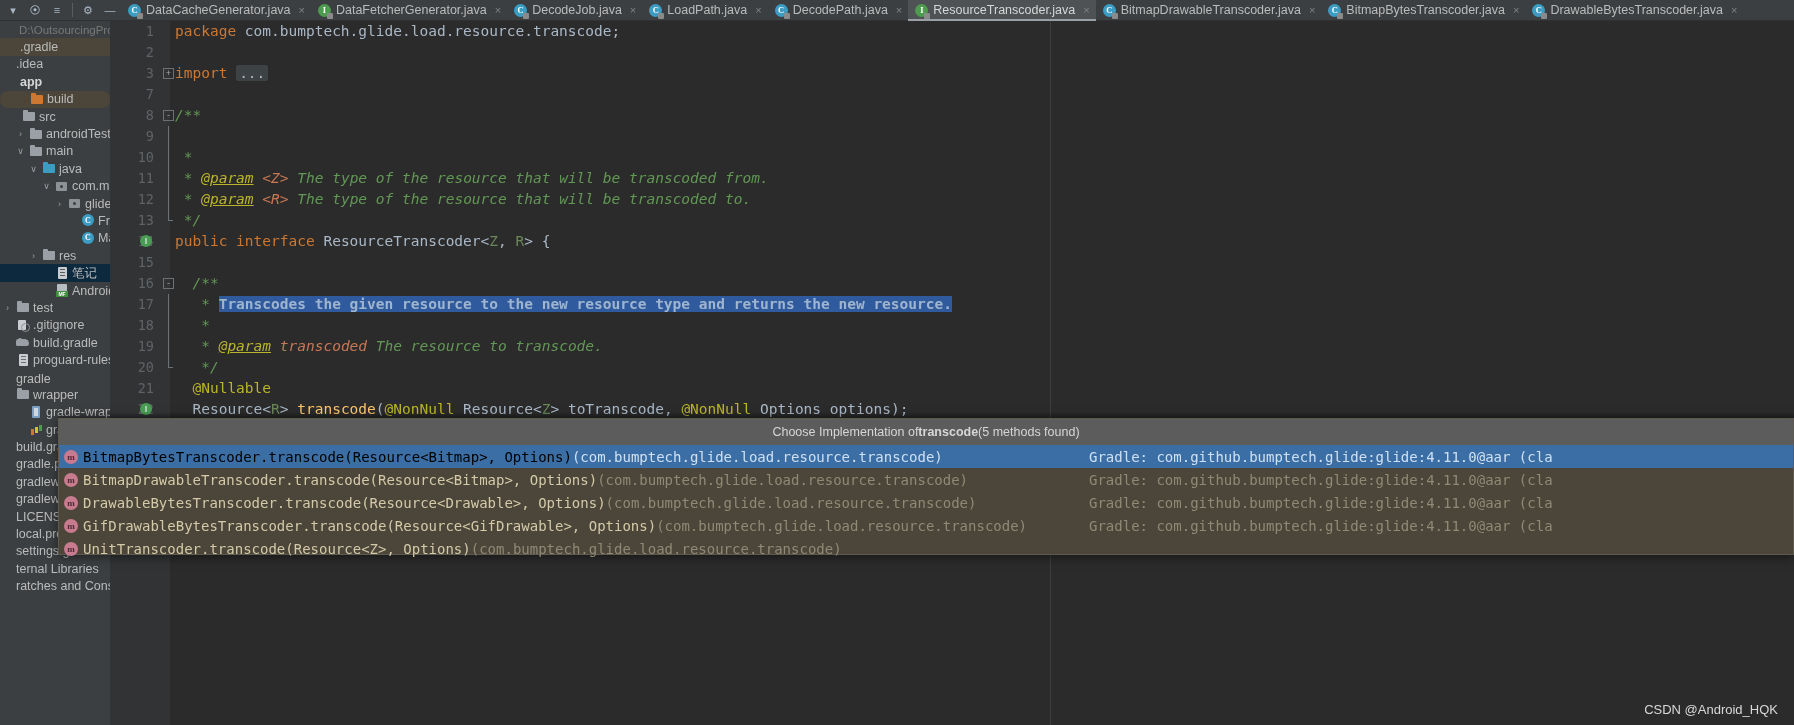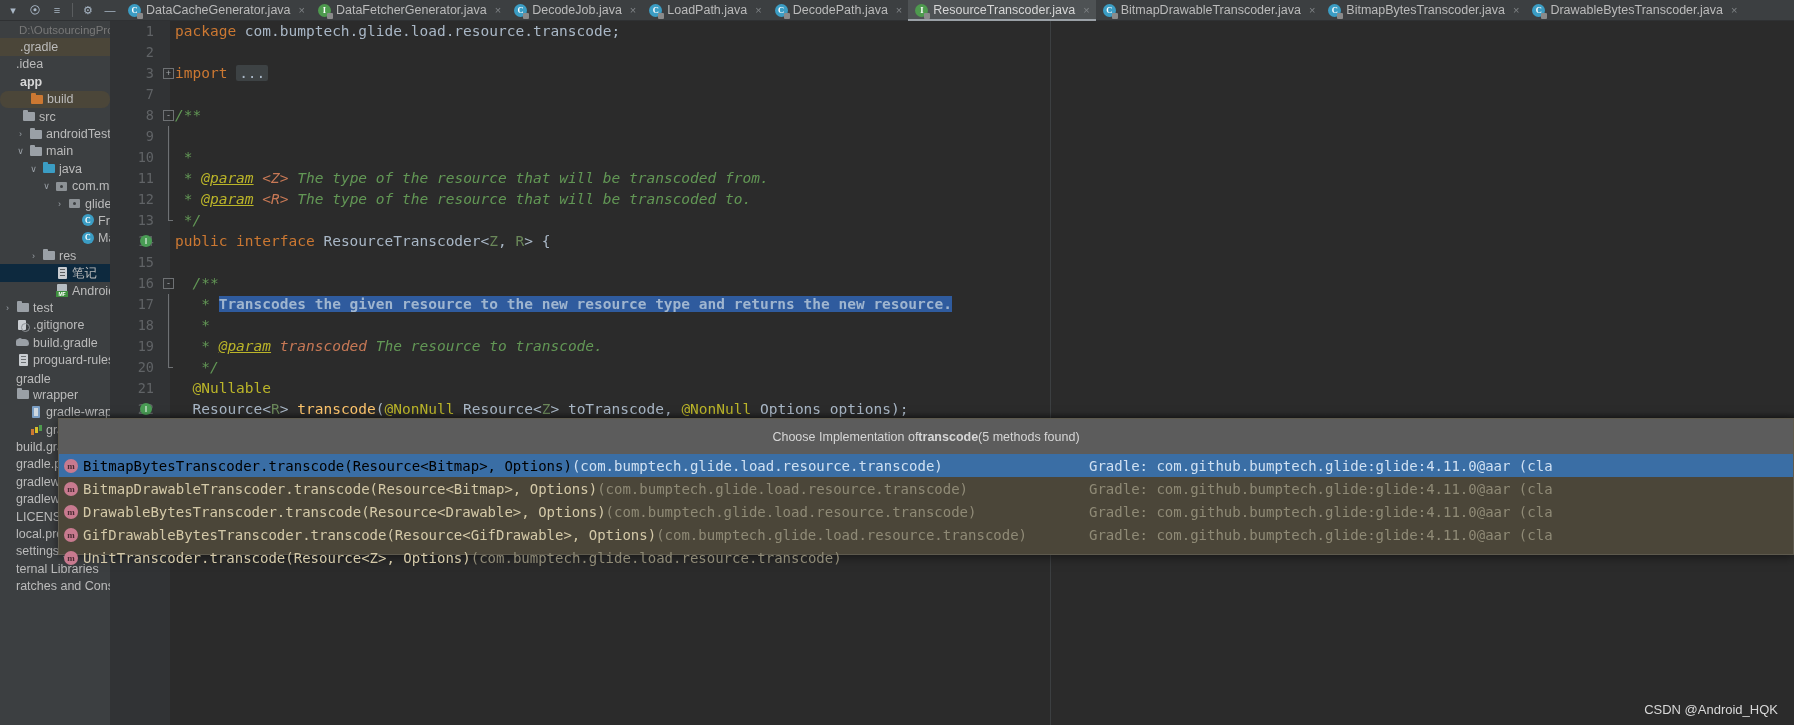--- a/index.html
+++ b/index.html
@@ -190,21 +190,21 @@
     position:absolute; left:940px; top:0; width:1px; height:704px; background:#3c3f41;
   }
 
   
   .popup {
     position: absolute; left: 58px; top: 418px; width: 1736px; height: 137px;
     background: #4b4639; border: 1px solid #5e5a4e;
     box-shadow: 0 2px 10px rgba(0,0,0,.5);
   }
   .popup-header {
-    height: 35px; background: #5c5c5c; display:flex; align-items:center;
+    height: 26px; background: #5c5c5c; display:flex; align-items:center;
     justify-content:center; color:#d6d6d6; font-size: 12.5px;
     font-family: "Liberation Sans", sans-serif;
   }
   .popup-header b { font-weight: bold; }
   .prow {
     height: 23px; display: flex; align-items: center; position: relative;
     font-family: "DejaVu Sans Mono", monospace; font-size: 14px; white-space: nowrap;
     padding-left: 5px; overflow: hidden;
   }
   .prow.selected { background: #3a6ea5; }

